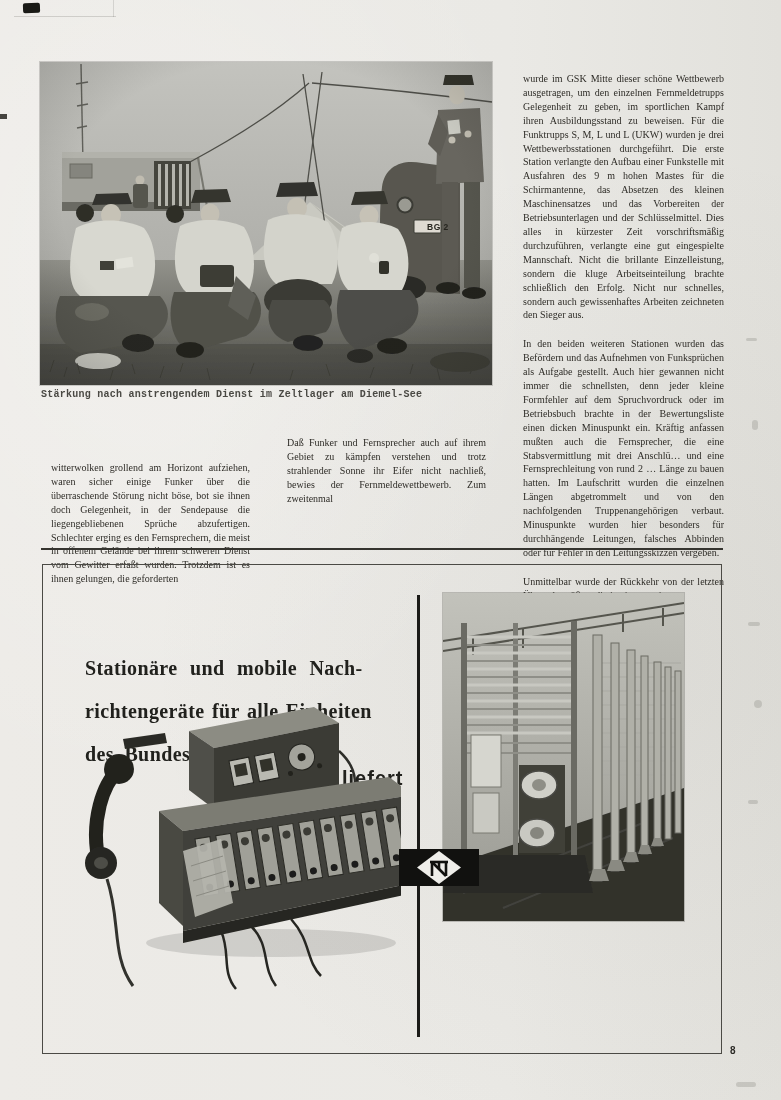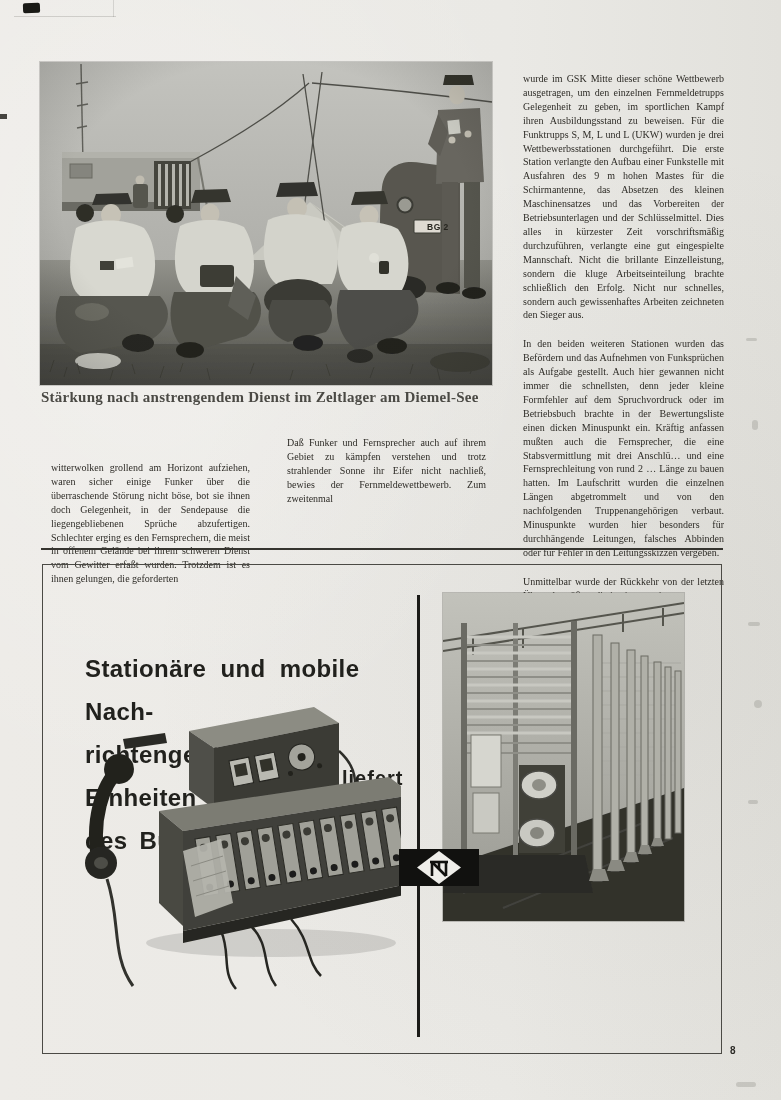--- a/index.html
+++ b/index.html
@@ -15,38 +15,38 @@
   
   .regmark { position:absolute; left:23px; top:3px; width:17px; height:10px; background:#1a1a16; border-radius:2px; transform:rotate(-2deg); }
   .regline-h { position:absolute; left:14px; top:16px; width:102px; height:1px; background:rgba(60,60,54,.18); }
   .regline-v { position:absolute; left:113px; top:0; width:1px; height:17px; background:rgba(60,60,54,.15); }
   .edgedash { position:absolute; left:0; top:114px; width:7px; height:5px; background:#45443f; }
   .smudge { position:absolute; background:rgba(125,124,118,.28); border-radius:3px; }
 
   .photo-wrap { position:absolute; left:40px; top:62px; width:452px; height:323px; box-shadow:0 0 0 1px rgba(80,80,74,.25); }
   .caption {
     position:absolute; left:41px; top:389px; width:470px;
-    font-family:Liberation Serif, serif; font-weight:bold;
-    font-size:15px; color:#4a4944; letter-spacing:.25px;
+    font-family:Liberation Mono, monospace; font-weight:bold;
+    font-size:10px; color:#4a4944; letter-spacing:.25px;
   }
 
   .bodytext { position:absolute; font-size:10px; line-height:13.9px; text-align:justify; color:#2e2c27; }
   .bodytext p { margin:15px; }
   .bodytext p.gap-top { margin-top:13px; }
   .col1 { left:36px;  top:446px; width:229px; }
   .col2 { left:272px; top:421px; width:229px; }
   .col3 { left:508px; top:57px;  width:231px; }
 
   .rule { position:absolute; left:41px; top:548px; width:682px; height:2px; background:#35342f; }
 
   .adbox { position:absolute; left:42px; top:564px; width:678px; height:488px; border:1.6px solid #4b4a45; }
   .ad-headline {
     position:absolute; left:42px; top:82px; width:340px;
-    font-family:Liberation Sans, sans-serif; font-weight:700;
-    font-size:24px; line-height:43px; color:#21211d; letter-spacing:.4px;
+    font-family:Liberation Serif, serif; font-weight:700;
+    font-size:20px; line-height:43px; color:#21211d; letter-spacing:.4px;
   }
   .hl1 { word-spacing:7px; } .hl2 { word-spacing:2px; } .hl3 { word-spacing:5px; }
   .liefert { position:absolute; left:299px; top:202px; font-family:"Liberation Sans",sans-serif; font-weight:700; font-size:20px; color:#21211d; letter-spacing:1px; }
   .vline { position:absolute; left:374px; top:30px; width:3px; height:442px; background:#1b1b18; }
   .rackphoto { position:absolute; left:400px; top:28px; width:241px; height:328px; box-shadow:0 0 0 1px rgba(80,80,74,.3); }
   .banner { position:absolute; left:40px; top:377px; width:606px; height:52px; background:#21201d; }
   .banner-text {
     position:absolute; left:248px; top:0; width:340px; height:52px; line-height:53px; text-align:center;
     font-family:"Liberation Sans",sans-serif; font-weight:700; font-size:13.5px; color:#efeeea; letter-spacing:.6px; white-space:nowrap;
   }

